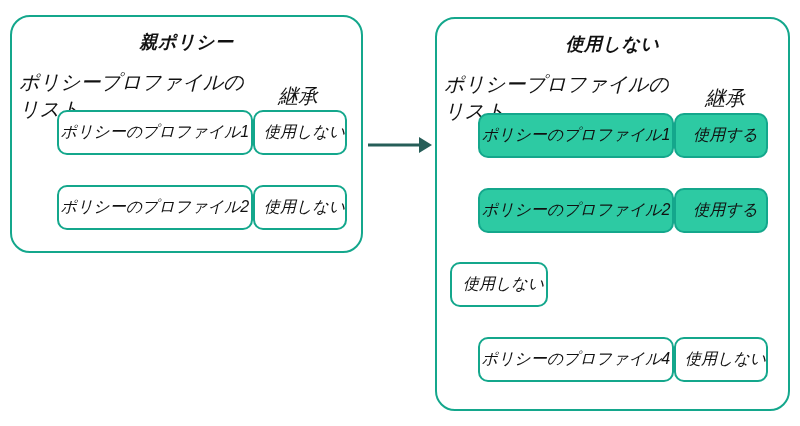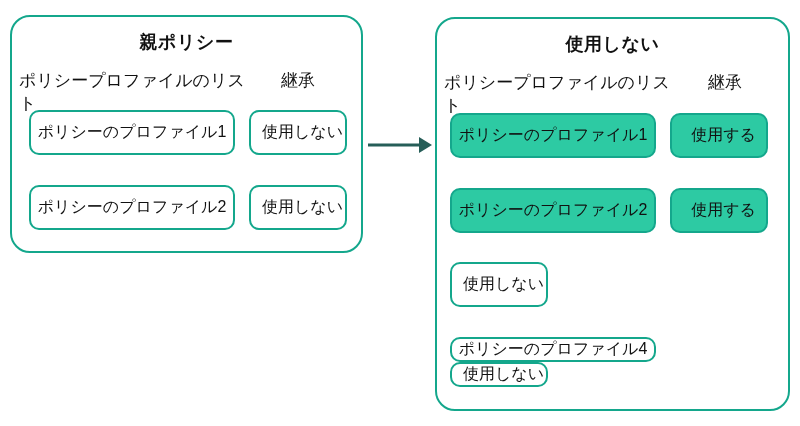--- a/index.html
+++ b/index.html
@@ -10,42 +10,42 @@
     --bg:#ffffff;
   }
   html,body{margin:0;padding:0;}
   body{
     width:800px;height:426px;
     background:var(--bg);
     font-family:"Liberation Sans","DejaVu Sans",sans-serif;
     color:var(--text);
     overflow:hidden;
   }
-  .canvas{position:relative;width:642px;height:426px;}
+  .canvas{position:relative;width:642px;height:426px;font-style:italic;}
 
   .panel{
     position:absolute;
     box-sizing:border-box;
     border:2px solid var(--border-green);
     border-radius:20px;
     background:var(--bg);
   }
   .panel-parent{left:10px;top:15px;width:353px;height:238px;}
   .panel-child{left:435px;top:17px;width:355px;height:394px;}
 
   .panel-title{
     position:absolute;top:13px;left:0;right:0;
     text-align:center;
     font-size:18px;font-weight:700;
     letter-spacing:0.5px;
   }
   .label-row{
     position:absolute;top:52px;left:7px;right:14px;
-    display:flex;align-items:flex-start;
-    font-size:17px;
+    display:flex;align-items:center;
+    font-size:20px;
   }
   .list-label{flex:1;text-align:left;}
   .inherit-label{width:98px;text-align:center;}
 
   .profile-row{
     position:absolute;
     display:flex;justify-content:space-between;
     height:45px;
   }
   .panel-parent .profile-row{left:17px;right:14px;}
@@ -54,30 +54,30 @@
   .cell{
     box-sizing:border-box;
     border:2px solid var(--border-green);
     border-radius:10px;
     background:var(--bg);
     height:45px;
     display:flex;align-items:center;justify-content:center;
     font-size:16px;
     white-space:nowrap;
   }
-  .profile-cell{width:206px;}
+  .profile-cell{width:206px;margin-left:28px;}
   .status-cell{width:98px;padding-left:9px;}
   .profile-row.inherited .cell{background:var(--fill-green);}
 
   .row-p1{top:93px;}
   .row-p2{top:168px;}
   .row-c1{top:94px;}
   .row-c2{top:169px;}
   .row-c3{top:243px;}
-  .row-c4{top:318px;flex-direction:column;}
+  .row-c4{top:318px;}
 
   .arrow-wrap{
     position:absolute;left:365px;top:131px;width:70px;height:28px;
     color:var(--arrow);
   }
   .arrow-wrap svg{display:block;width:70px;height:28px;}
 </style>
 </head>
 <body>
 

